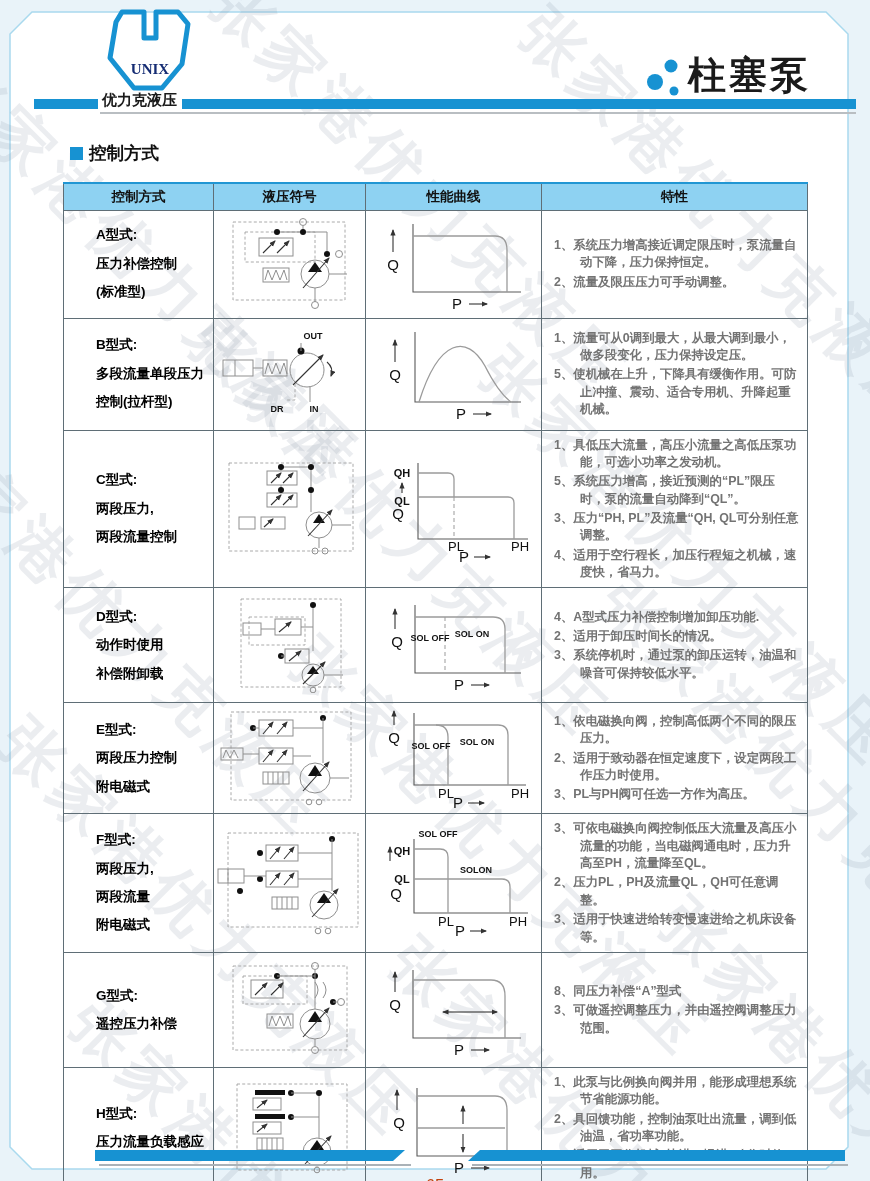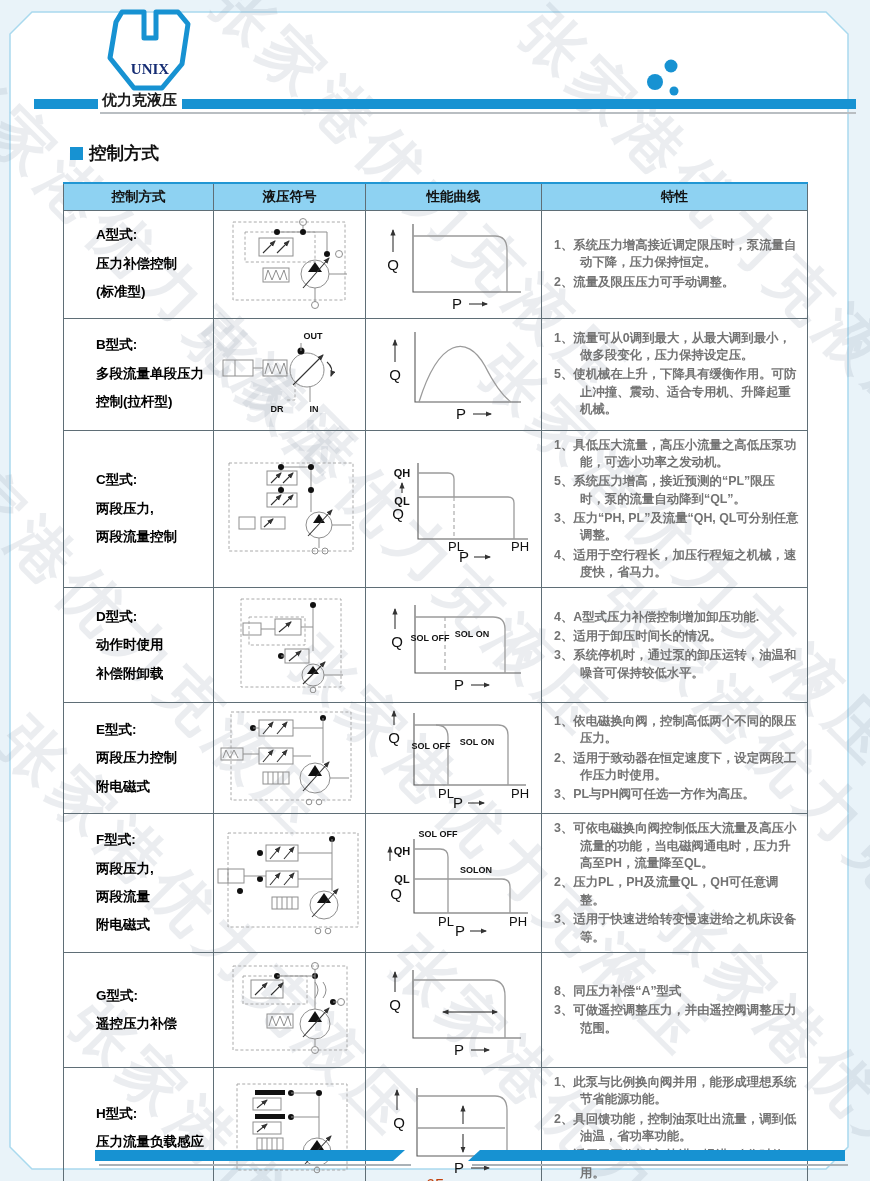--- a/index.html
+++ b/index.html
@@ -105,20 +105,21 @@
     </svg>
     <div class="brand">优力克液压</div>
     <div class="bar-seg bar-a"></div>
     <div class="bar-seg bar-b"></div>
     <div class="bar-underline"></div>
     <svg class="dots-svg" width="42" height="50" viewBox="0 0 42 50">
       <circle cx="25" cy="12" r="6.5" fill="#1792d2"></circle>
       <circle cx="9" cy="28" r="8" fill="#1792d2"></circle>
       <circle cx="28" cy="37" r="4.5" fill="#1792d2"></circle>
     </svg>
+    <div class="page-title">柱塞泵</div>
 
     <div class="section">
       <span class="sq"></span>
       <span class="section-label">控制方式</span>
     </div>
 
     <table class="ctl-table">
       <tbody>
           <tr>
         <th style="width:150px">控制方式</th>

